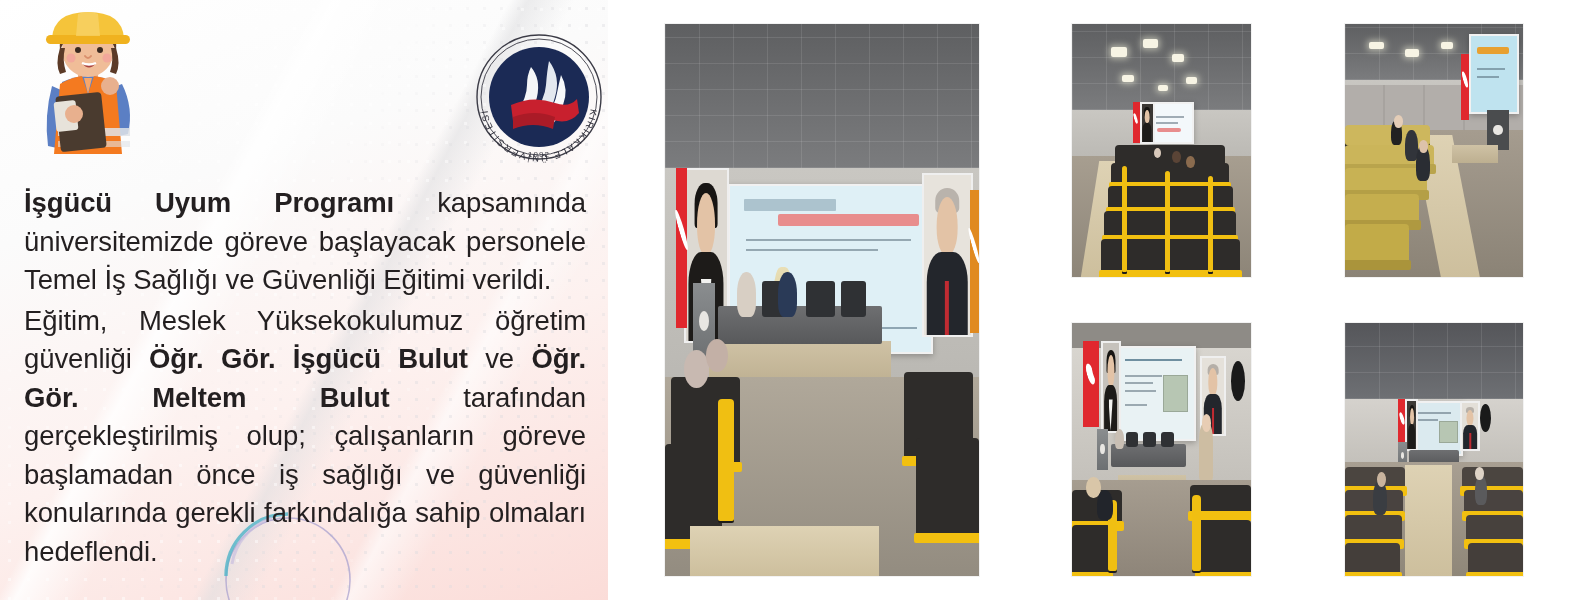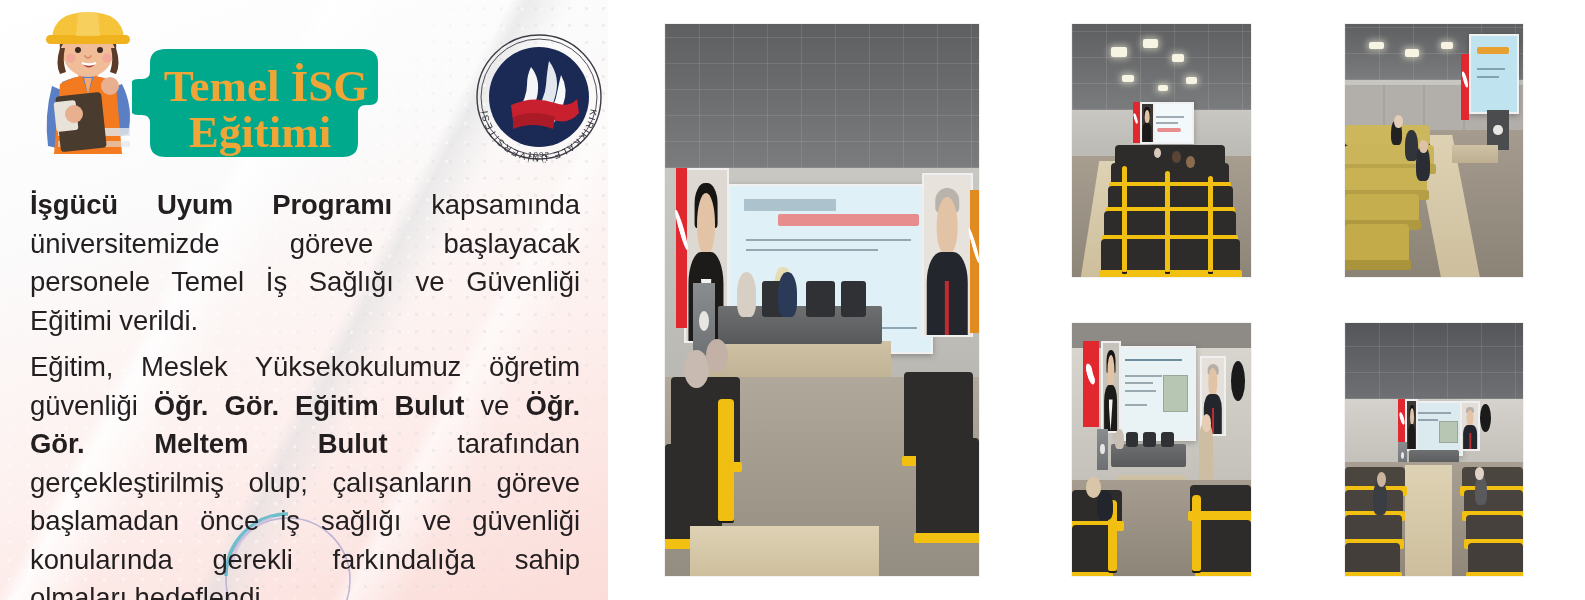--- a/index.html
+++ b/index.html
@@ -57,21 +57,21 @@
   .body-text{
     position:relative;
     margin:6px 20px 0 22px;
     color:#231f20;
     font-size:27.5px;
     line-height:38.5px;
     text-align:justify;
     letter-spacing:-0.1px;
     z-index:3;
   }
-  .body-text p{margin:8px;}
+  .body-text p{margin:2px;}
   .body-text b{font-weight:700;}
   .para-2{text-align:justify;}
 
   
   .grid{
     position:relative;width:972px;height:600px;flex:0 0 972px;
     background:#ffffff;padding:8px 22px 8px 12px;box-sizing:border-box;
     display:flex;gap:13px;
   }
   .col-left{flex:0 0 314px;display:flex;}
@@ -181,28 +181,20 @@
           <circle cx="56" cy="42" r="3" fill="#3a2a20"></circle>
           <circle cx="78" cy="42" r="3" fill="#3a2a20"></circle>
           <circle cx="49" cy="50" r="4.5" fill="#f29c9c" opacity=".65"></circle>
           <circle cx="85" cy="50" r="4.5" fill="#f29c9c" opacity=".65"></circle>
           <path d="M63 48 q3 4 6 0" stroke="#d98f6c" stroke-width="2" fill="none" stroke-linecap="round"></path>
           <path d="M60 55 q7 9 14 0 q-7 4 -14 0 z" fill="#a9433f"></path>
           <path d="M60 55 q7 3 14 0" stroke="#fff" stroke-width="2.4" fill="none"></path>
         </svg>
       </div>
 
-      <div class="banner">
-        <svg viewBox="0 0 262 118" width="262" height="118">
-          <path d="M18 16 q0 -14 16 -14 h196 q16 0 16 14 v34 q0 8 -8 8 h-4 q-8 0 -8 8 v30 q0 14 -16 14 h-176
-                   q-16 0 -16 -14 v-20 q0 -8 -8 -8 h-4 q-8 0 -8 -8 v-20 q0 -8 8 -8 h4 q8 0 8 -8 z" fill="#00a88c"></path>
-          <text x="134" y="54" text-anchor="middle" font-family="'Liberation Serif',serif" font-weight="700" font-size="45" fill="#f0a537">Temel İSG</text>
-          <text x="128" y="100" text-anchor="middle" font-family="'Liberation Serif',serif" font-weight="700" font-size="45" fill="#f0a537">Eğitimi</text>
-        </svg>
-      </div>
 
       <div class="uni-logo">
         <svg viewBox="0 0 136 146" width="136" height="146">
           <circle cx="68" cy="72" r="62" fill="none" stroke="#3b3b46" stroke-width="1.4"></circle>
           <circle cx="68" cy="72" r="58" fill="none" stroke="#3b3b46" stroke-width="0.9"></circle>
           <circle cx="68" cy="72" r="50" fill="#1b2a55"></circle>
           <defs>
               <path id="arcp" d="M16 78 a52 52 0 0 1 104 0" transform="rotate(180 68 78)"></path>
             </defs>
           <text font-family="'Liberation Sans',sans-serif" font-size="9.4" letter-spacing="1.6" fill="#2d2d38">
@@ -215,21 +207,21 @@
 
           <path d="M40 80 q22 -10 44 -2 q14 5 22 -4 l2 14 q-10 12 -26 7 q-20 -7 -40 1 z" fill="#c8202e"></path>
           <path d="M42 92 q22 -8 42 0 l-2 12 q-20 -8 -40 0 z" fill="#aa1b27"></path>
           <text x="68" y="132" text-anchor="middle" font-family="'Liberation Sans',sans-serif" font-size="8" letter-spacing="1" fill="#3b3b46">1992</text>
         </svg>
       </div>
     </div>
 
     <div class="body-text">
       <p class="para-1"><b>İşgücü Uyum Programı</b><span> kapsamında üniversitemizde göreve başlayacak personele Temel İş Sağlığı ve Güvenliği Eğitimi verildi.</span></p>
-      <p class="para-2"><span>Eğitim, Meslek Yüksekokulumuz öğretim güvenliği </span><b>Öğr. Gör. Eğitim Bulut</b><span> ve </span><b>Öğr. Gör. Meltem Bulut</b><span> tarafından gerçekleştirilmiş olup; çalışanların göreve başlamadan önce iş sağlığı ve güvenliği konularında gerekli farkındalığa sahip olmaları hedeflendi.</span></p>
+      <p class="para-2"><span>Eğitim, Meslek Yüksekokulumuz öğretim güvenliği </span><b>Öğr. Gör. İşgücü Bulut</b><span> ve </span><b>Öğr. Gör. Meltem Bulut</b><span> tarafından gerçekleştirilmiş olup; çalışanların göreve başlamadan önce iş sağlığı ve güvenliği konularında gerekli farkındalığa sahip olmaları hedeflendi.</span></p>
     </div>
 
     <div class="deco-circles">
       <svg viewBox="0 0 150 150" width="150" height="150">
         <circle cx="72" cy="78" r="62" fill="none" stroke="#a9a2cf" stroke-width="1.6" opacity=".75"></circle>
         <path d="M10 74 a62 62 0 0 1 62 -62" fill="none" stroke="#57b6c9" stroke-width="3.4" opacity=".85"></path>
         <path d="M16 62 a58 58 0 0 1 40 -46" fill="none" stroke="#c9bfe0" stroke-width="3" opacity=".7"></path>
       </svg>
     </div>
   </section>

